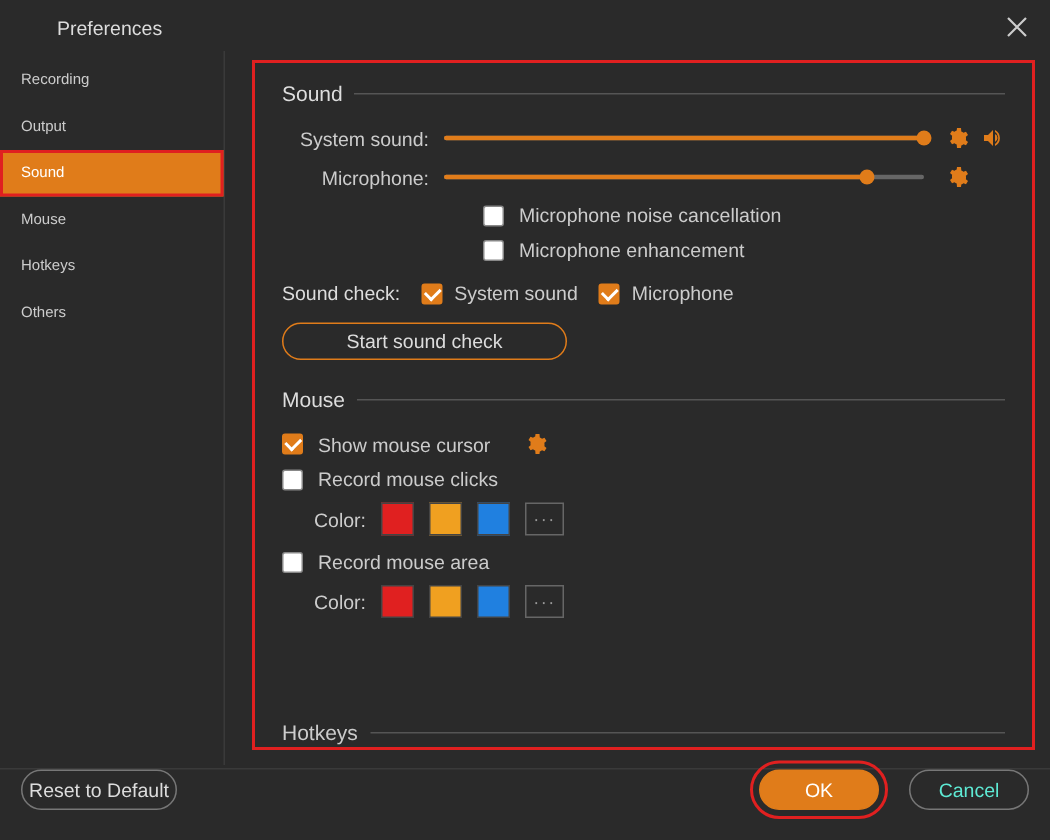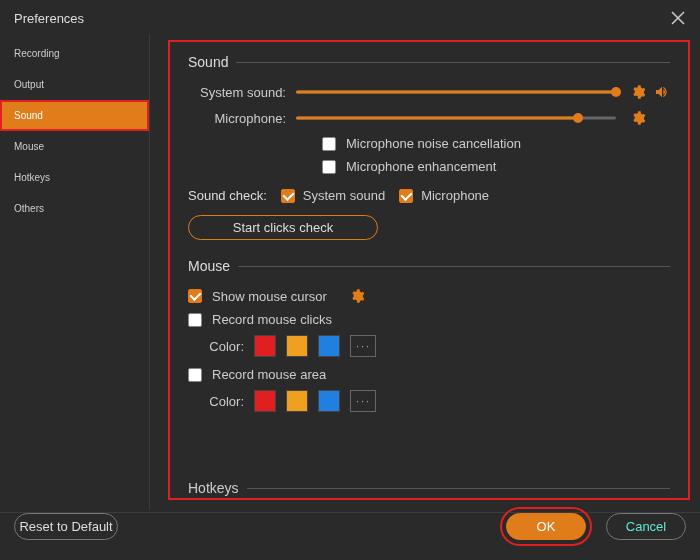--- a/index.html
+++ b/index.html
@@ -8,20 +8,21 @@
   background: #2a2a2a;
   font-family: Arial, sans-serif;
   font-size: 13px;
   color: #ccc;
   overflow: hidden;
 }
 .titlebar {
   display: flex; justify-content: space-between; align-items: center;
   padding: 10px 14px 8px 14px;
   background: #2a2a2a;
+  margin-left: 24px;
 }
 .titlebar .title { font-size: 13px; color: #ddd; }
 .close-x { width: 16px; height: 16px; cursor: pointer; }
 .close-x svg { width: 100%; height: 100%; }
 
 .main { display: flex; height: 476px; }
 
 .sidebar {
   width: 155px;
   background: #2a2a2a;
@@ -266,21 +267,21 @@
         <div class="sc-item">
           <span class="checkbox checked"></span>
           <span>System sound</span>
         </div>
         <div class="sc-item">
           <span class="checkbox checked"></span>
           <span>Microphone</span>
         </div>
       </div>
 
-      <div class="pill-btn">Start clicks check</div>
+      <div class="pill-btn">Start sound check</div>
 
       <div class="section-head">
         <span>Mouse</span>
           <span class="line"></span>
       </div>
 
       <div class="cb-row indent2">
         <span class="checkbox checked"></span>
         <span>Show mouse cursor</span>
         <span class="gear" style="margin-left:12px">

